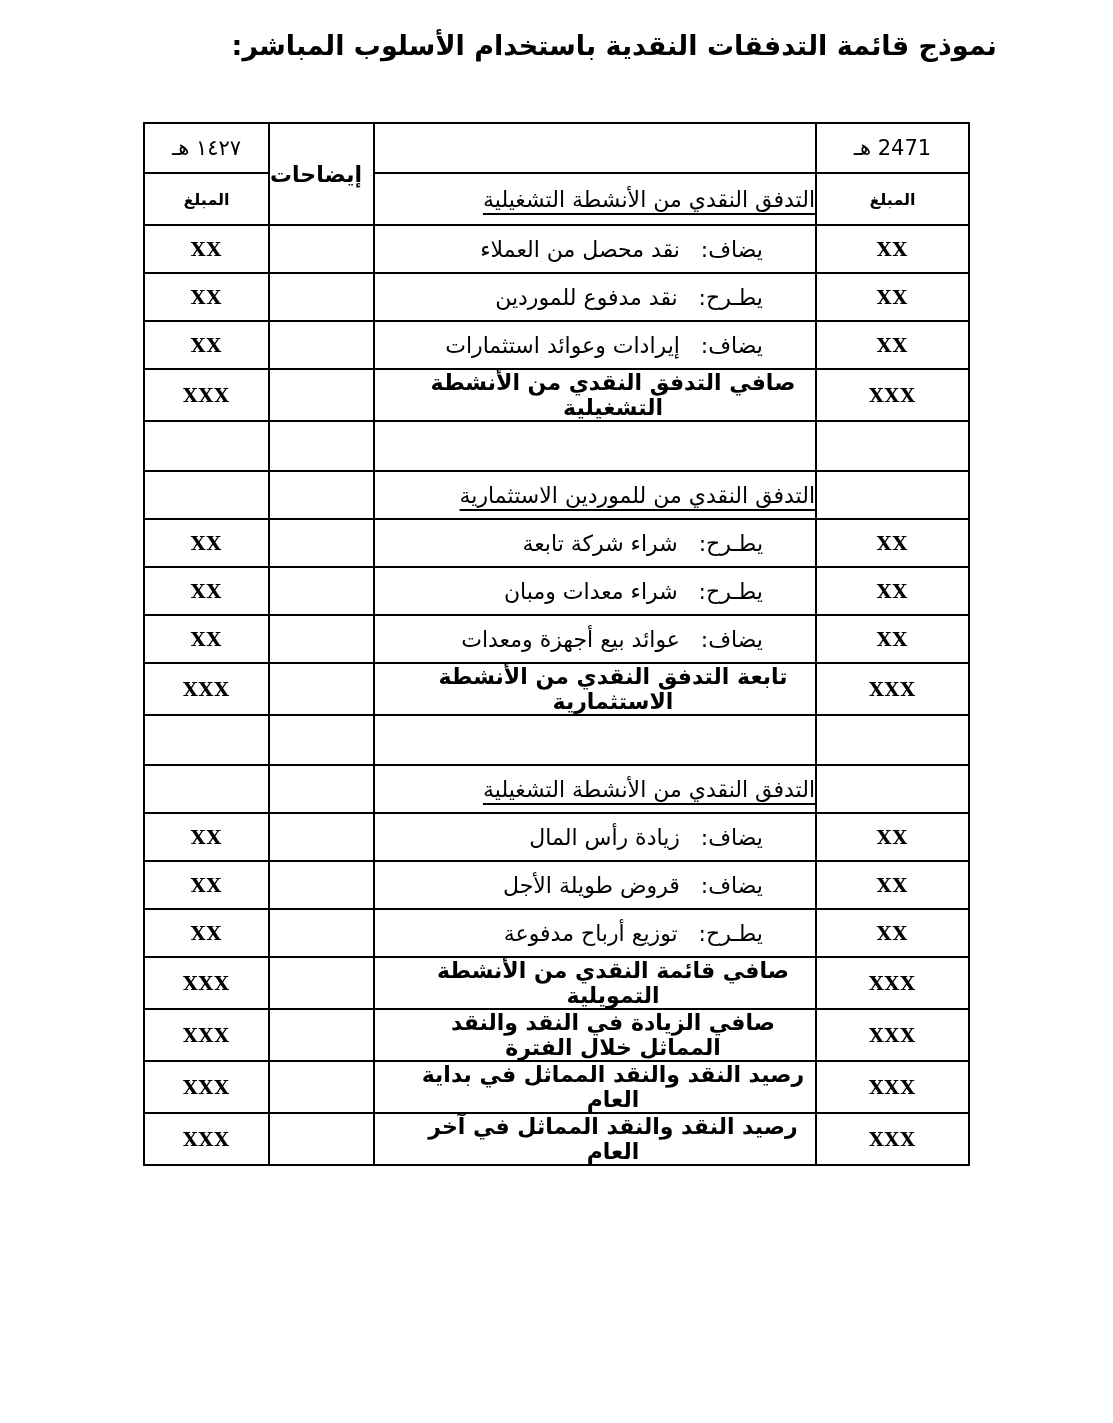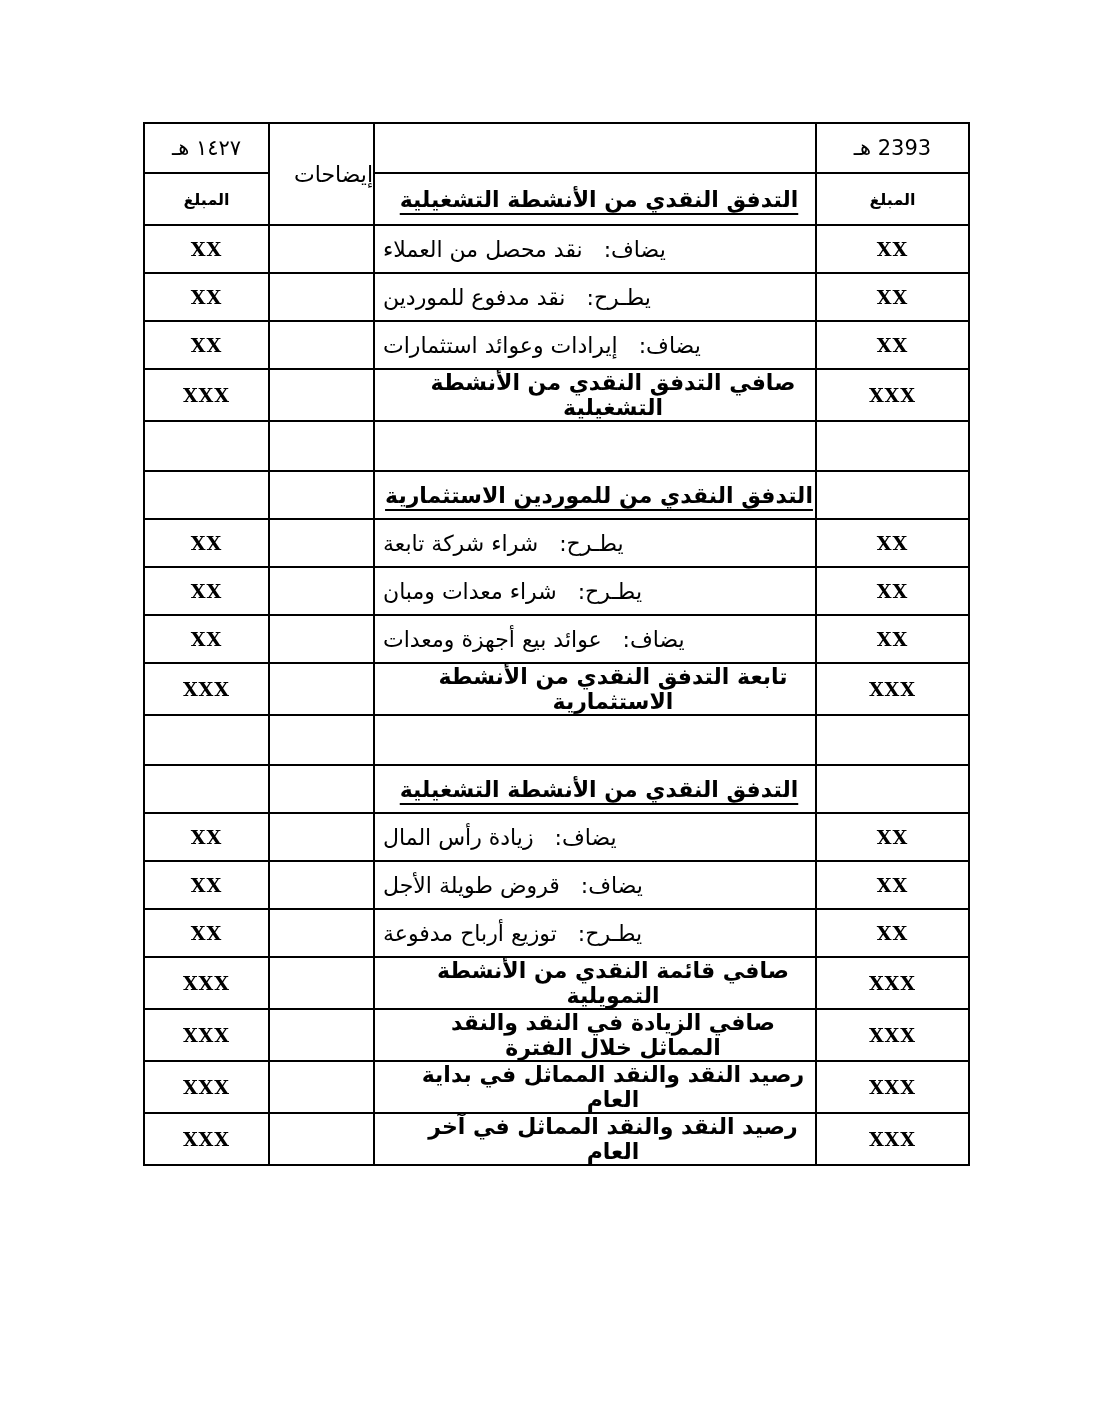--- a/index.html
+++ b/index.html
@@ -61,64 +61,64 @@
     font-size: 16px;
   }
   td.amt.val {
     font-family: "DejaVu Serif", serif;
     font-weight: bold;
     font-size: 19px;
     letter-spacing: 1px;
     margin-left: 48px;
   }
   td.notes-hdr {
-    text-align: right;
-    font-weight: normal;
+    text-align: left;
+    font-weight: bold;
     font-size: 22px;
   }
   td.desc {
     direction: rtl;
     font-size: 22px;
-    text-align: left;
+    text-align: right;
     padding-right: 52px;
     padding-left: 8px;
   }
   td.desc.section-title,
   tr.type-section td.desc {
-    text-align: center;
-    font-weight: bold;
+    font-weight: normal;
     padding-right: 0;
     text-decoration: underline;
     text-decoration-thickness: 2px;
     text-underline-offset: 6px;
   }
   tr.type-total td.desc {
     text-align: center;
     font-weight: bold;
     padding-right: 0;
     padding-left: 36px;
   }
   tr.type-spacer td { height: 48px; }
 </style>
 </head>
 <body>
 
 <div class="page">
 
+  <div class="doc-title">نموذج قائمة التدفقات النقدية باستخدام الأسلوب المباشر:</div>
 
   <table class="cf-table">
     <colgroup>
       <col class="c-amt-r">
       <col class="c-desc">
       <col class="c-notes">
       <col class="c-amt-l">
     </colgroup>
     <tbody id="table-body">
       <tr class="row-year">
-        <td class="amt year">2393 هـ</td>
+        <td class="amt year">2471 هـ</td>
         <td class="desc"></td>
         <td class="notes-hdr" rowspan="2">إيضاحات</td>
         <td class="amt year">١٤٢٧ هـ</td>
       </tr>
       <tr class="row-amt">
         <td class="amt hdr">المبلغ</td>
         <td class="desc section-title">التدفق النقدي من الأنشطة التشغيلية</td>
         <td class="amt hdr">المبلغ</td>
       </tr>
 

